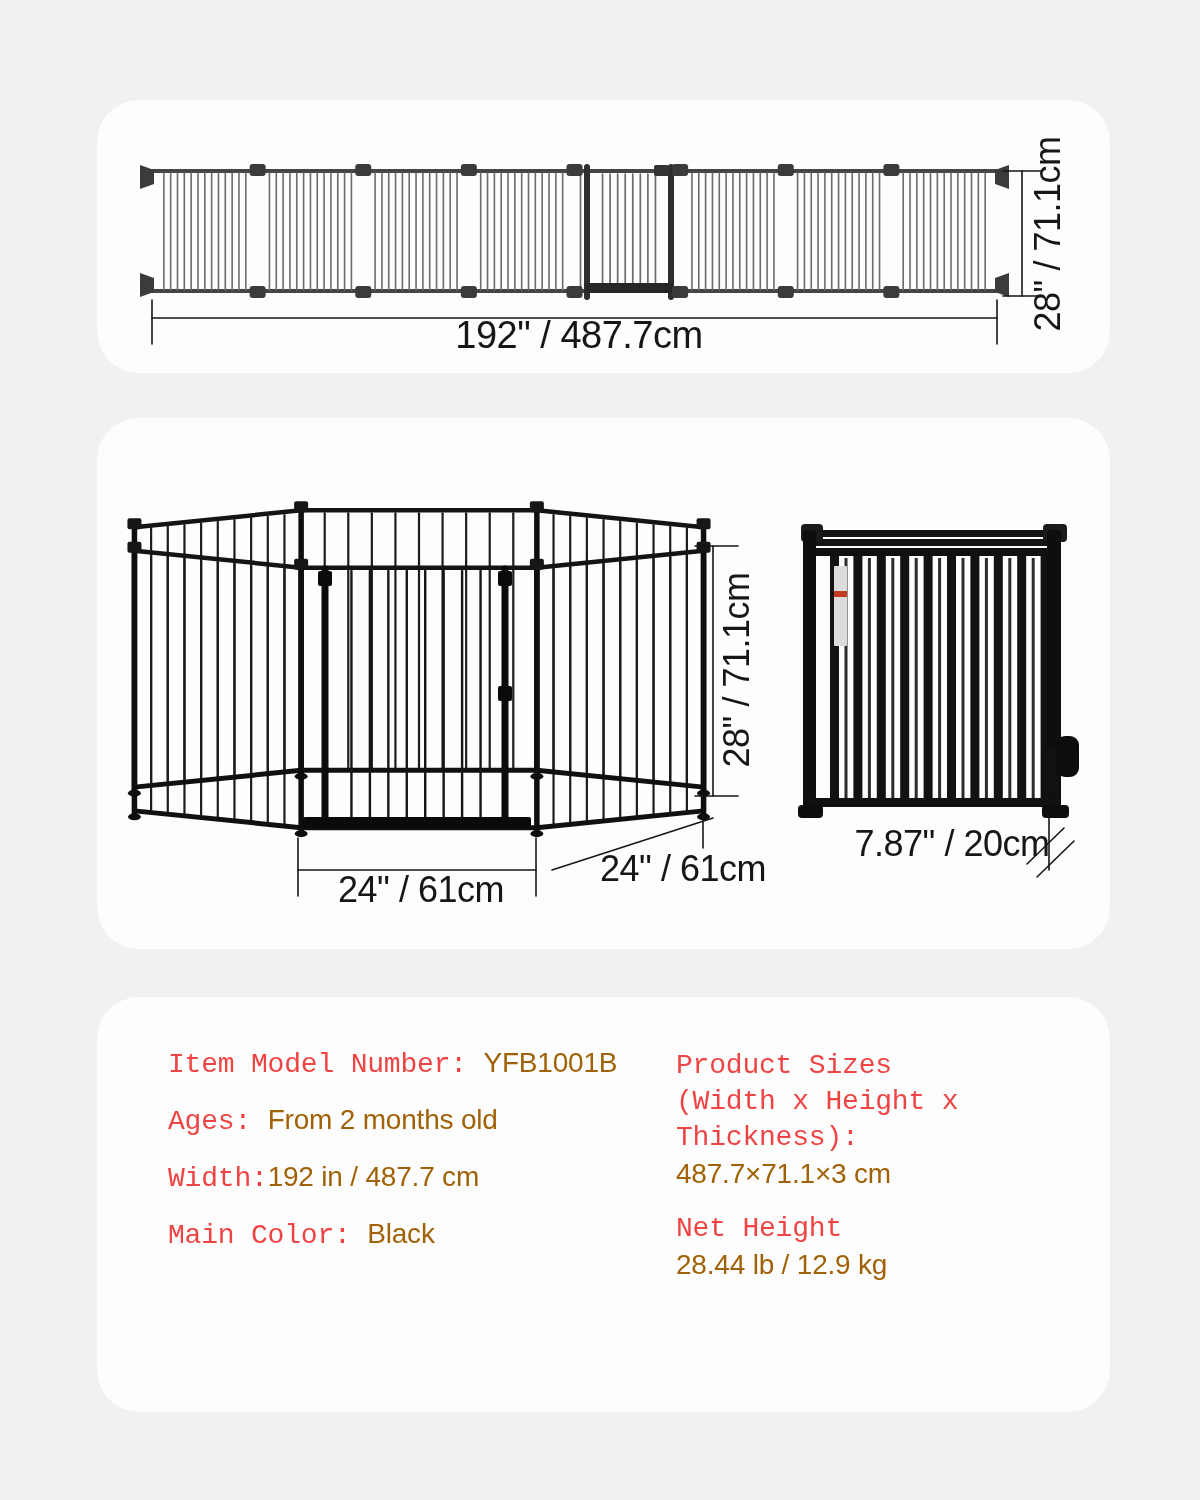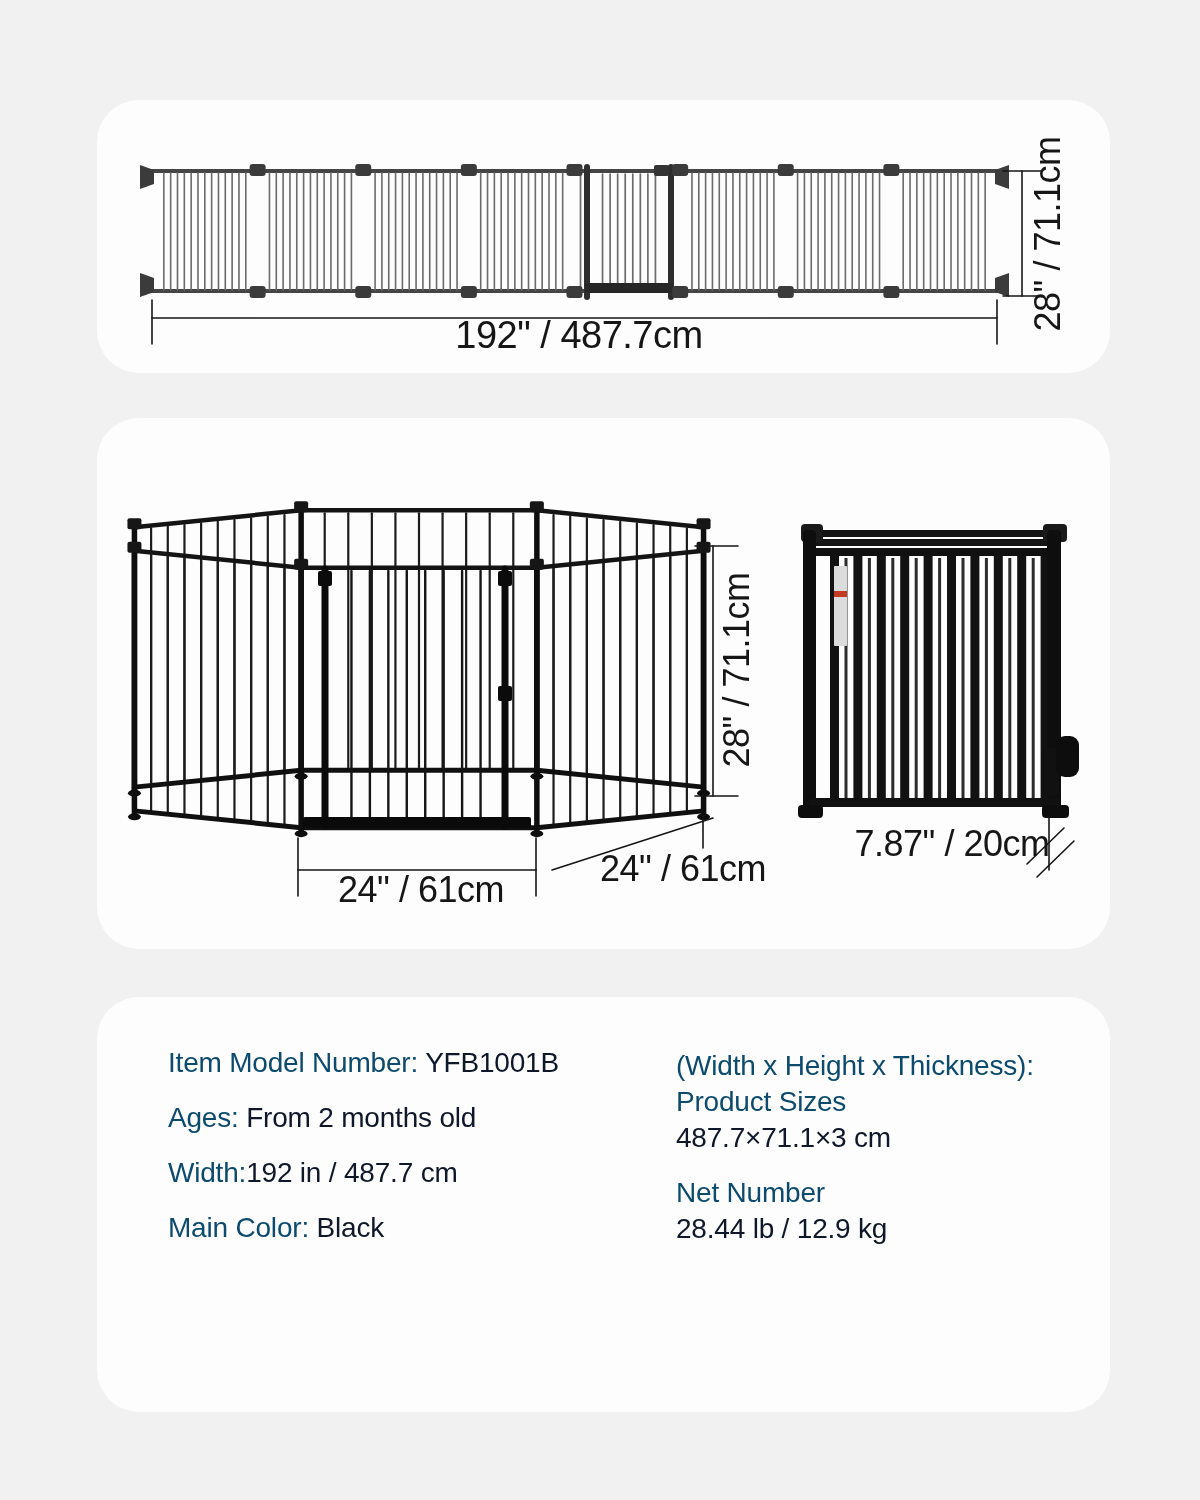--- a/index.html
+++ b/index.html
@@ -9,22 +9,22 @@
   .card-flat{top:100px;height:273px;}
   .card-assembled{top:418px;height:531px;}
   .card-specs{top:997px;height:415px;}
   svg{display:block;width:100%;height:100%;}
   .dim{font-family:"Liberation Sans",sans-serif;font-size:36px;fill:#161616;letter-spacing:-0.5px;}
   .dim-lg{font-size:38px;}
   .spec-col{position:absolute;top:51px;color:#1F2123;}
   .spec-col-left{left:71px;width:470px;}
   .spec-col-right{left:579px;width:420px;}
   .spec-row{font-size:28px;line-height:30px;margin-bottom:25px;letter-spacing:-0.2px;white-space:pre-wrap;}
-  .spec-label{color:#0c4a6e;}
-  .spec-value{color:#0f172a;}
+  .spec-label{color:#ef4444;font-family:Liberation Mono, monospace;}
+  .spec-value{color:#a16207;}
   .spec-block{font-size:28px;line-height:36px;letter-spacing:-0.2px;margin-bottom:19px;}
   .spec-block div{white-space:pre-wrap;}
 </style>
 </head>
 <body>
 
 <div class="page">
 
   <section class="card card-flat">
     <svg viewBox="0 0 1013 273">
@@ -331,23 +331,23 @@
 
   <section class="card card-specs">
     <div class="spec-col spec-col-left">
       <div class="spec-row"><span class="spec-label">Item Model Number: </span><span class="spec-value">YFB1001B</span></div>
       <div class="spec-row"><span class="spec-label">Ages: </span><span class="spec-value">From 2 months old</span></div>
       <div class="spec-row"><span class="spec-label">Width:</span><span class="spec-value">192 in / 487.7 cm</span></div>
       <div class="spec-row"><span class="spec-label">Main Color: </span><span class="spec-value">Black</span></div>
     </div>
     <div class="spec-col spec-col-right">
       <div class="spec-block">
+        <div class="spec-label">Product Sizes</div>
         <div class="spec-label">(Width x Height x Thickness):</div>
-        <div class="spec-label">Product Sizes</div>
         <div class="spec-value">487.7×71.1×3 cm</div>
       </div>
       <div class="spec-block">
-        <div class="spec-label">Net Number</div>
+        <div class="spec-label">Net Height</div>
         <div class="spec-value">28.44 lb / 12.9 kg</div>
       </div>
     </div>
   </section>
 </div>
 
 </body></html>

